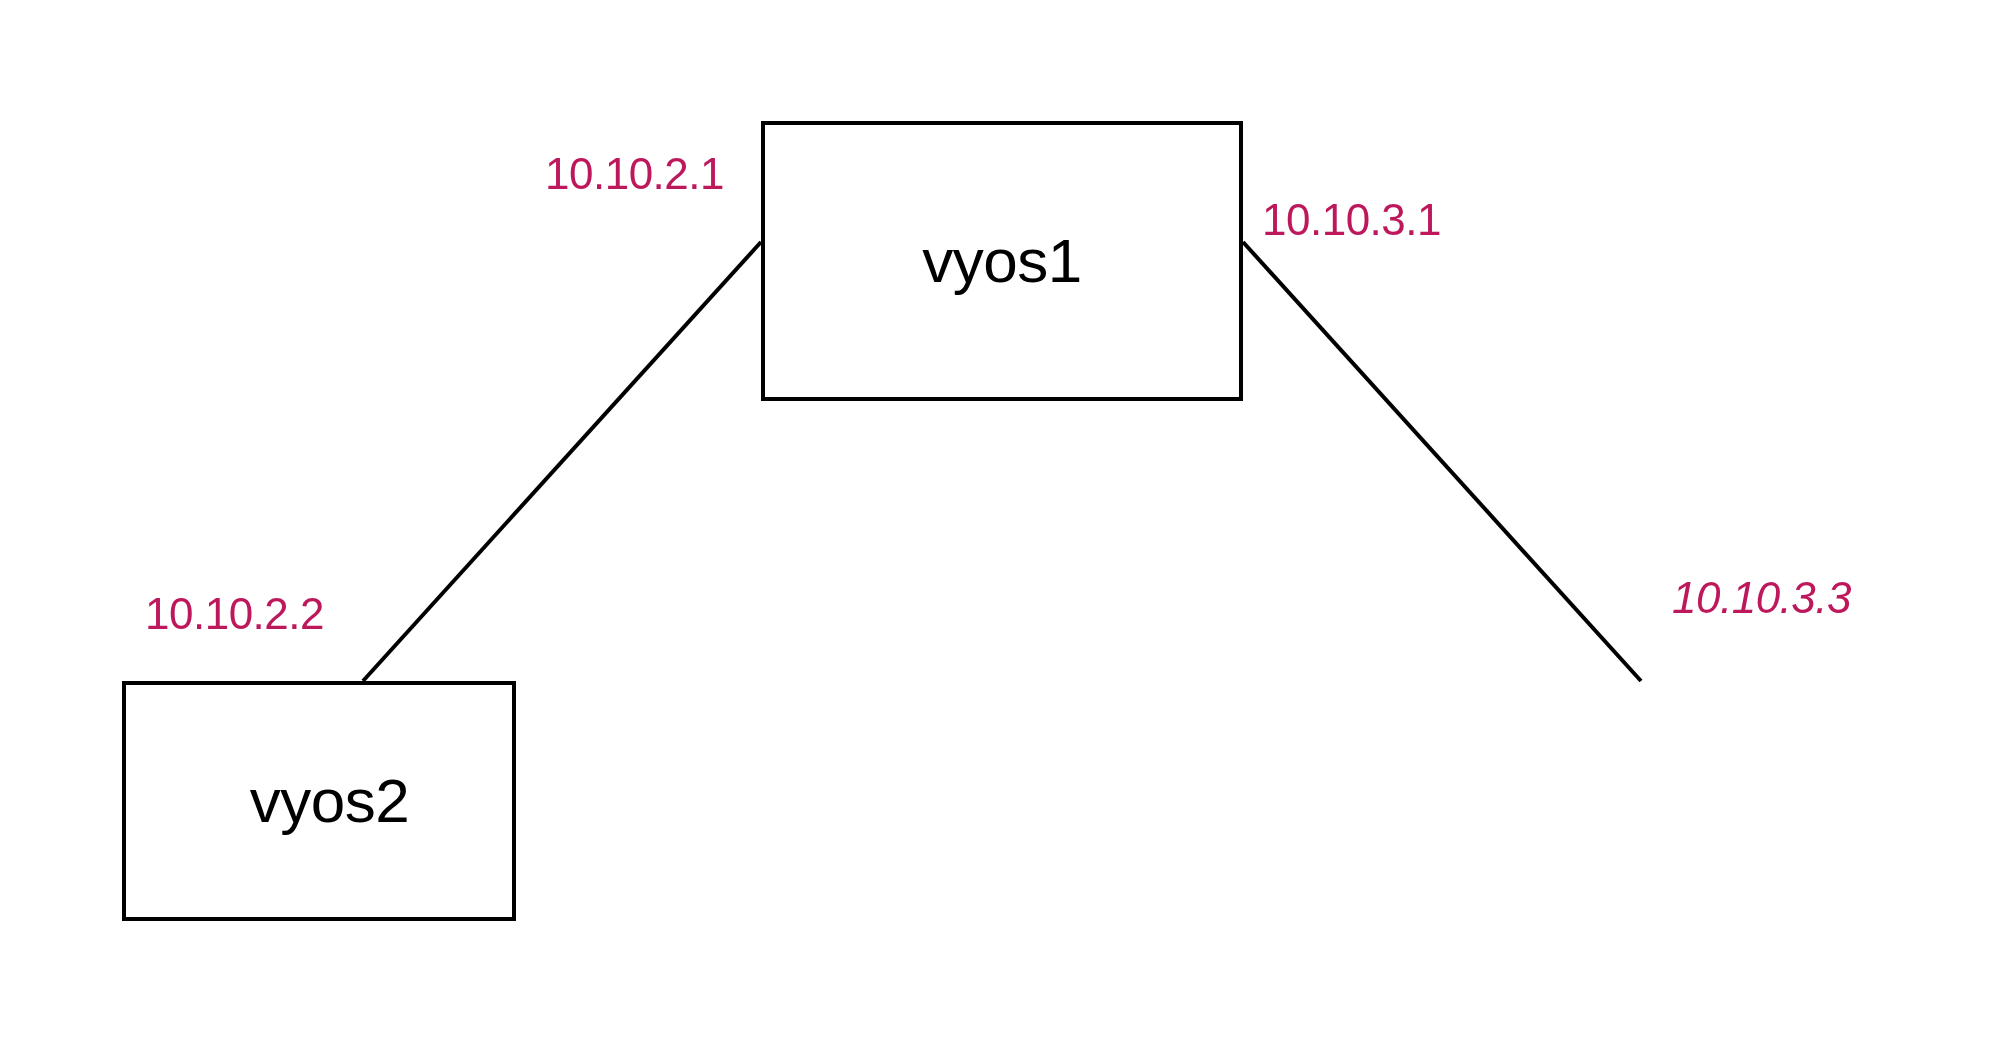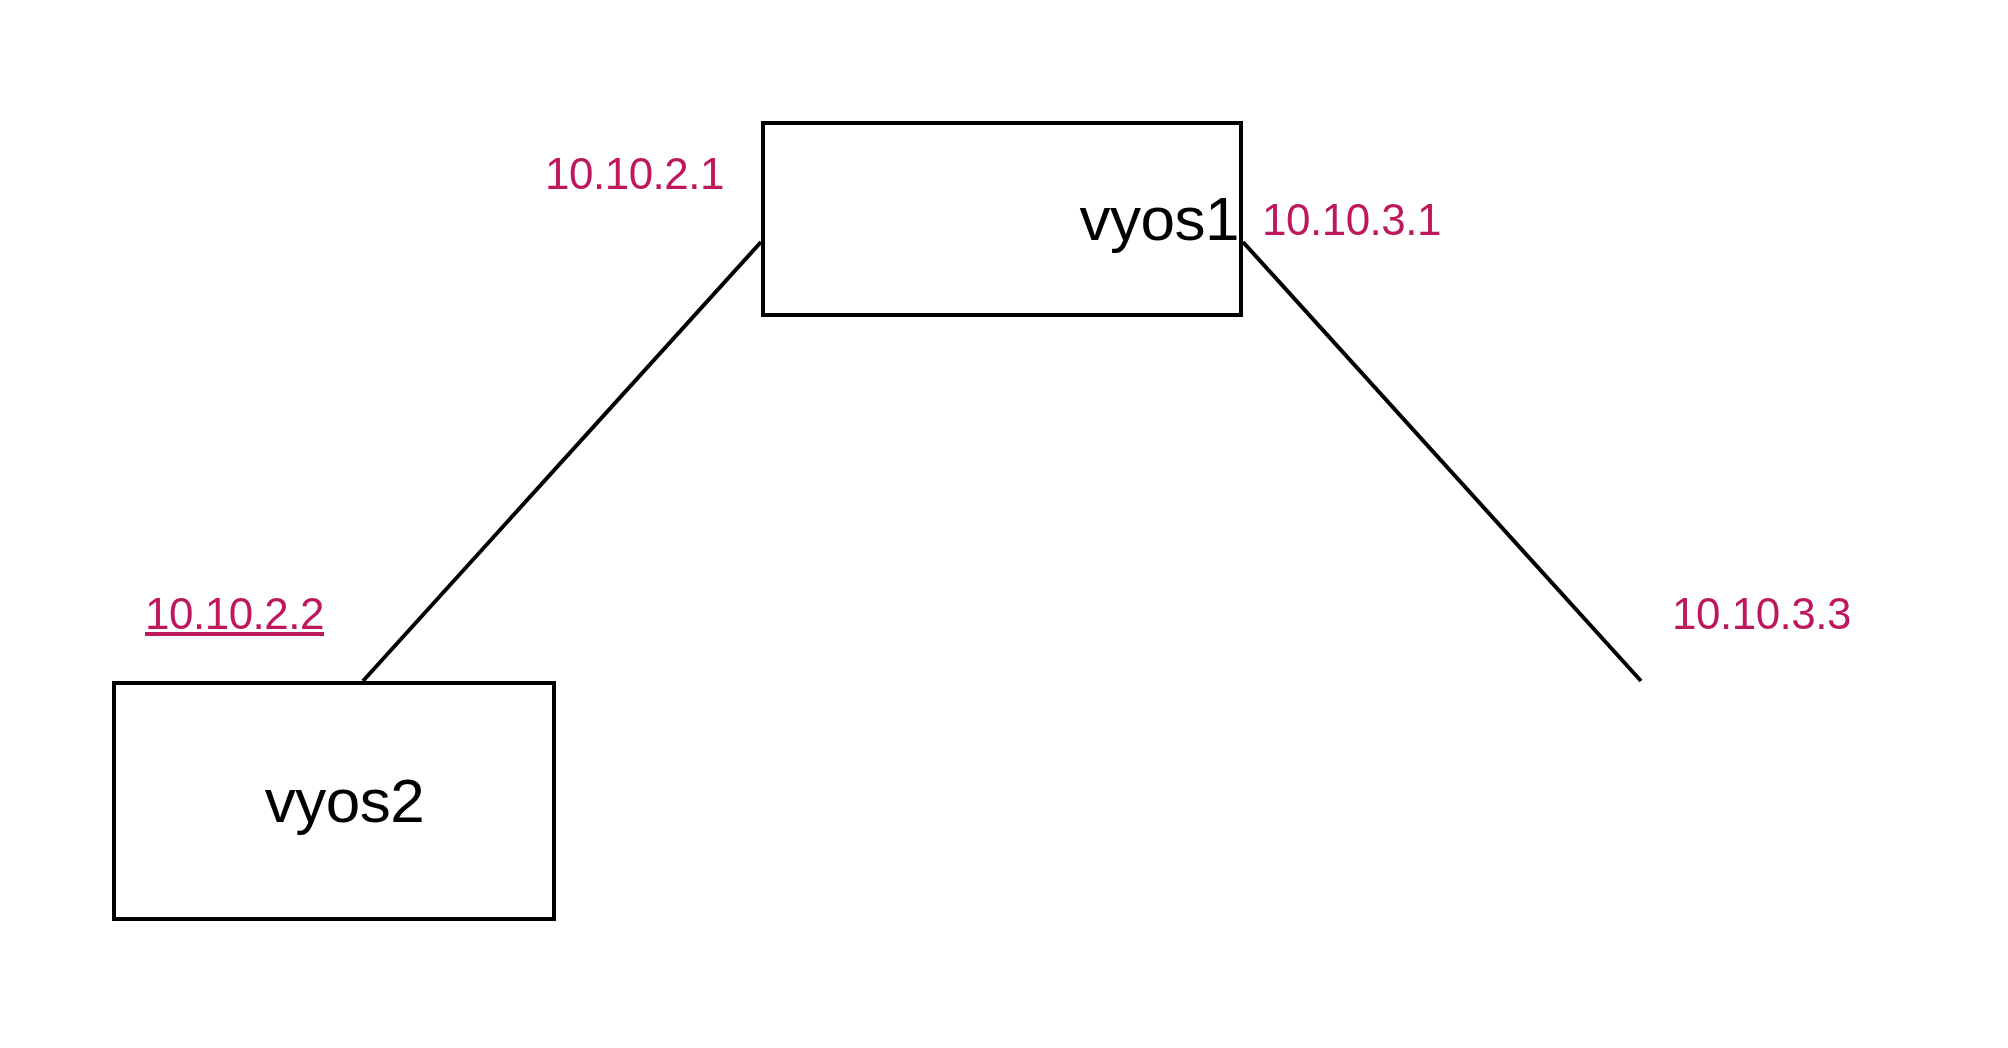--- a/index.html
+++ b/index.html
@@ -50,28 +50,28 @@
     line-height: 1;
     color: #be185d;
     font-weight: 400;
     white-space: nowrap;
     letter-spacing: -0.5px;
   }
   .iface-label.align-right {
     text-align: right;
   }
   
-  #node-vyos1 { left: 761px; top: 121px;  width: 482px; height: 196px; justify-content: flex-end; }
-  #node-vyos2 { left: 112px; top: 681px;  width: 444px; height: 240px; padding-left: 21px; }
+  #node-vyos1 { left: 761px; top: 121px;  width: 482px; height: 280px; }
+  #node-vyos2 { left: 122px; top: 681px;  width: 394px; height: 240px; padding-left: 21px; }
   #node-vyos3 { left: 1402px; top: 681px; width: 481px; height: 240px; }
   
   #iface-vyos1-left  { left: 545px;  top: 152px; }
   #iface-vyos1-right { left: 1262px; top: 152px; margin-top: 46px; }
-  #iface-vyos2-top   { left: 145px;  top: 592px; text-decoration: underline; }
-  #iface-vyos3-top   { left: 1672px; top: 592px; }
+  #iface-vyos2-top   { left: 145px;  top: 592px; }
+  #iface-vyos3-top   { left: 1672px; top: 576px; font-style: italic; }
 </style>
 </head>
 <body>
 
 <div id="diagram-canvas">
 
   <svg id="edge-layer" width="2008" height="1048" viewBox="0 0 2008 1048" xmlns="http://www.w3.org/2000/svg">
     <line x1="761" y1="242" x2="363" y2="681" stroke="#000000" stroke-width="4" stroke-linecap="butt"></line>
     <line x1="1243" y1="242" x2="1641" y2="681" stroke="#000000" stroke-width="4" stroke-linecap="butt"></line>
   </svg>

